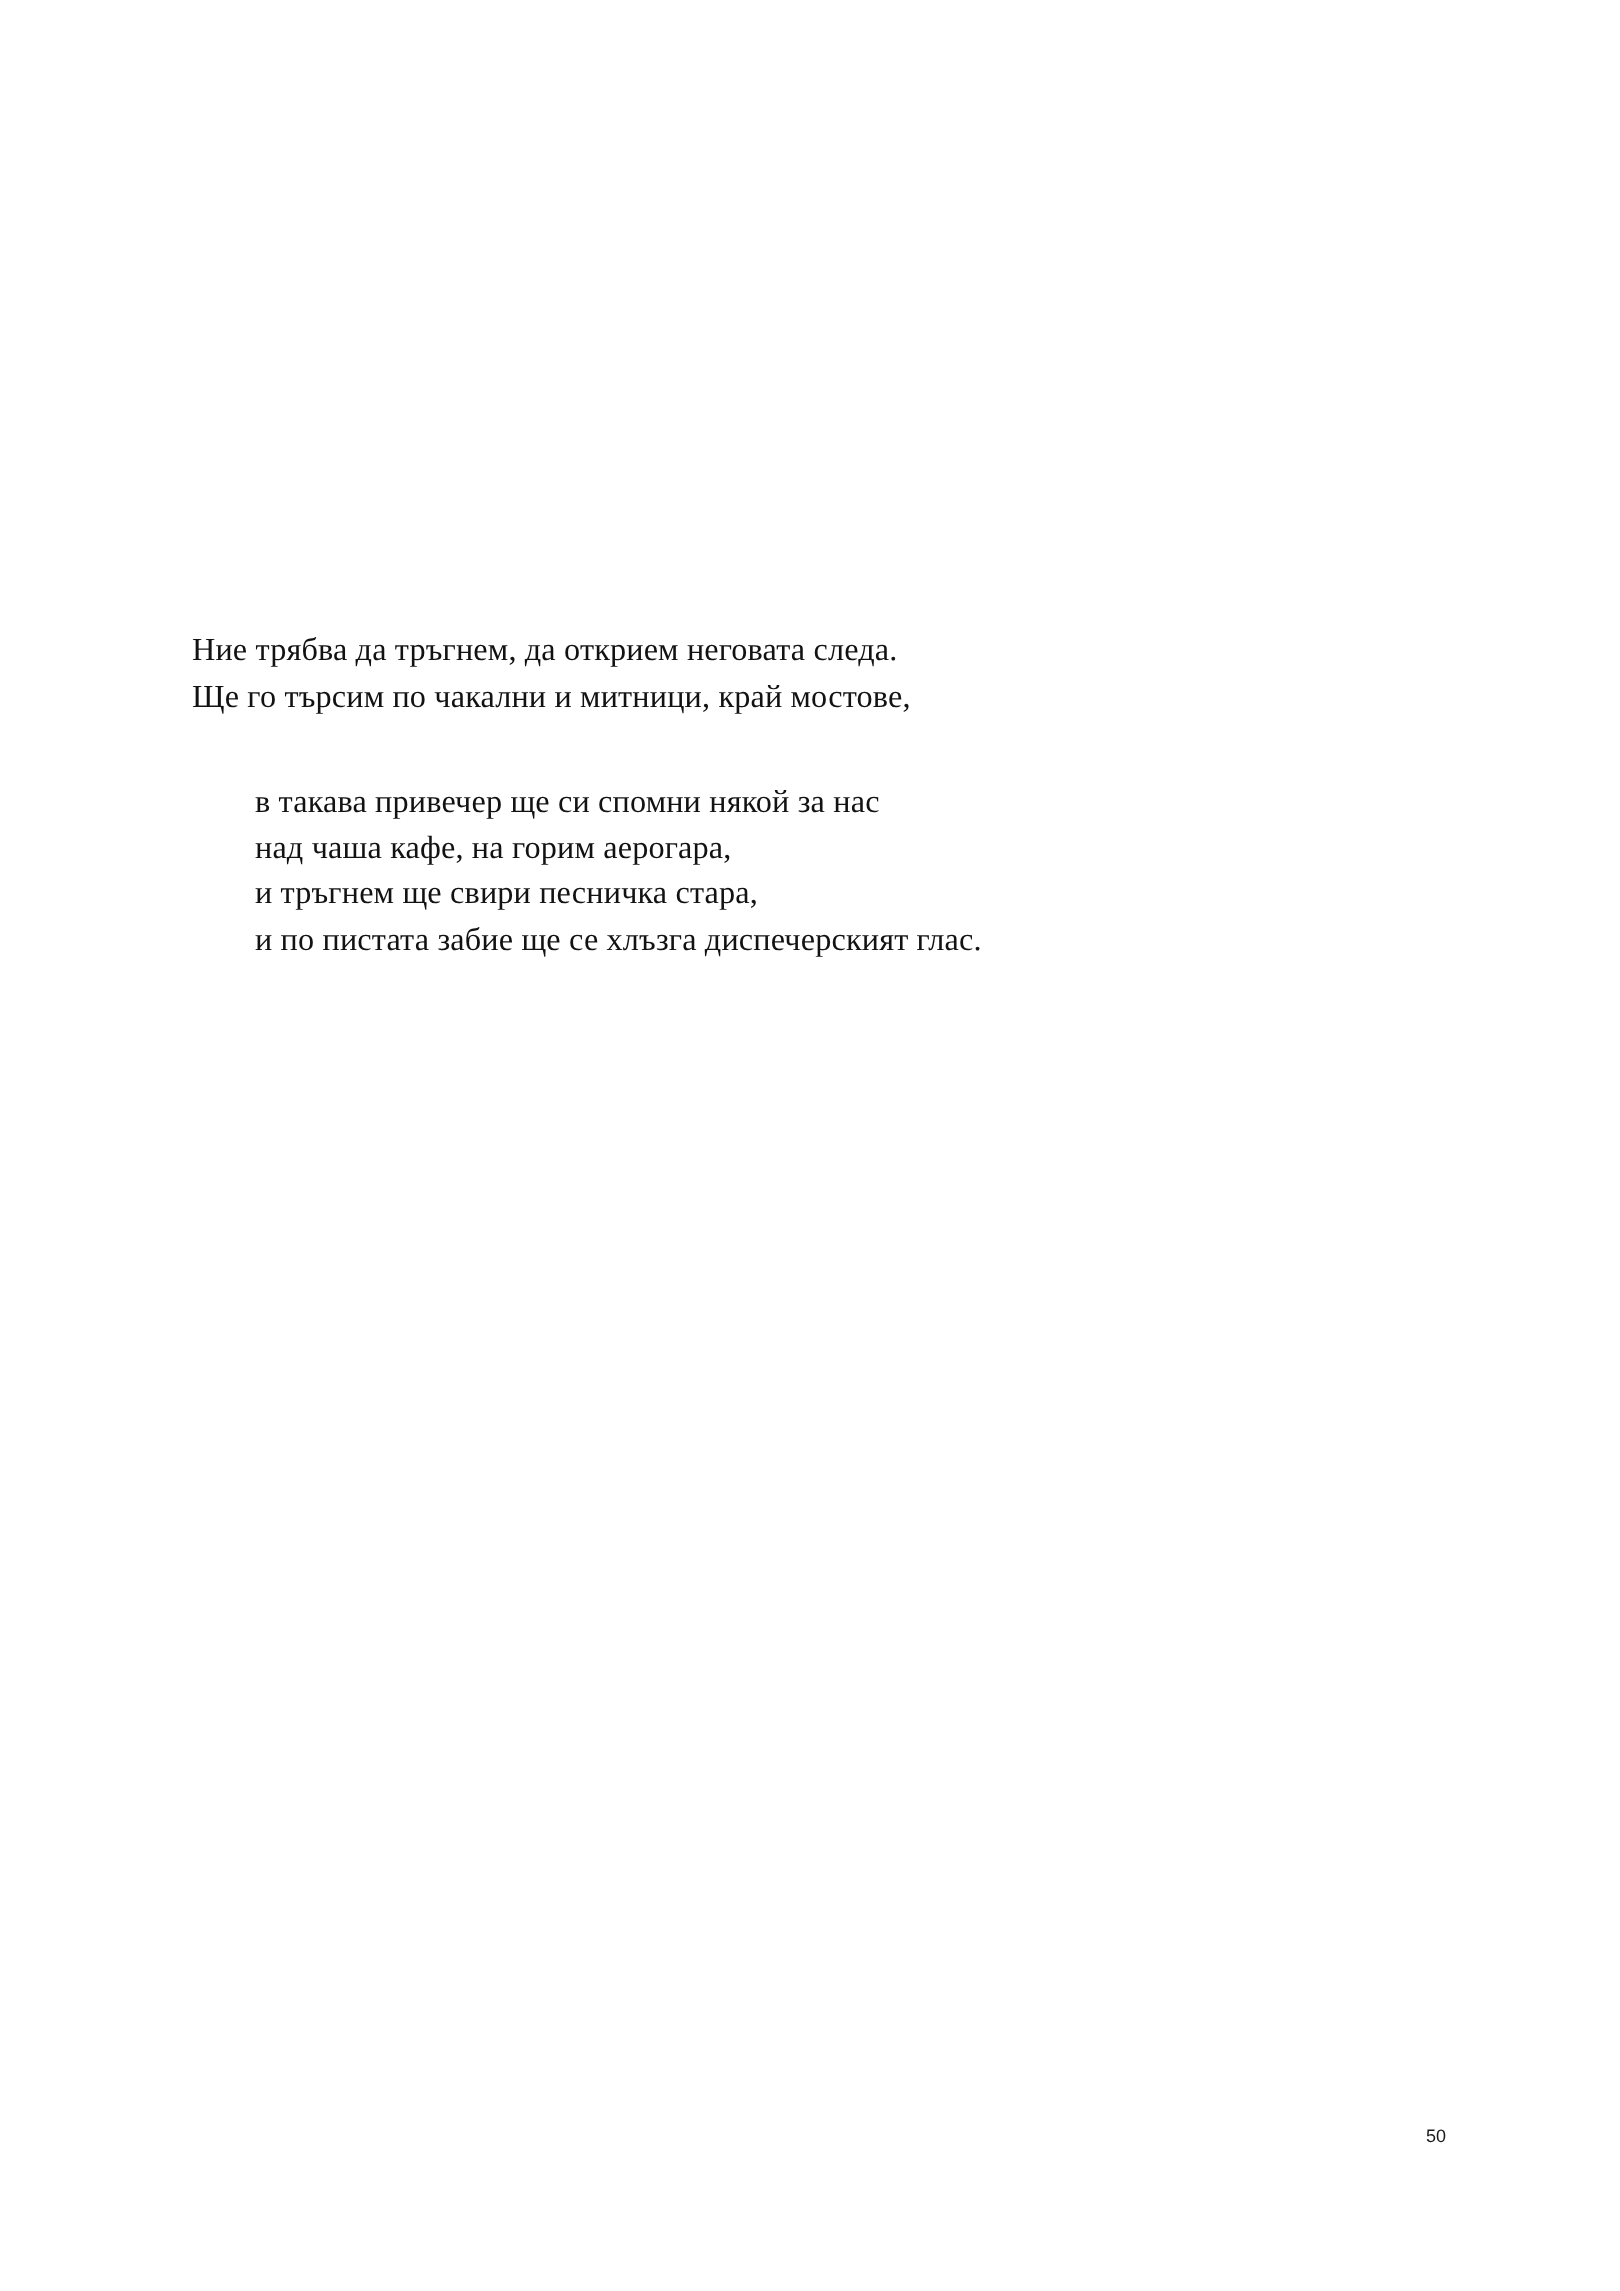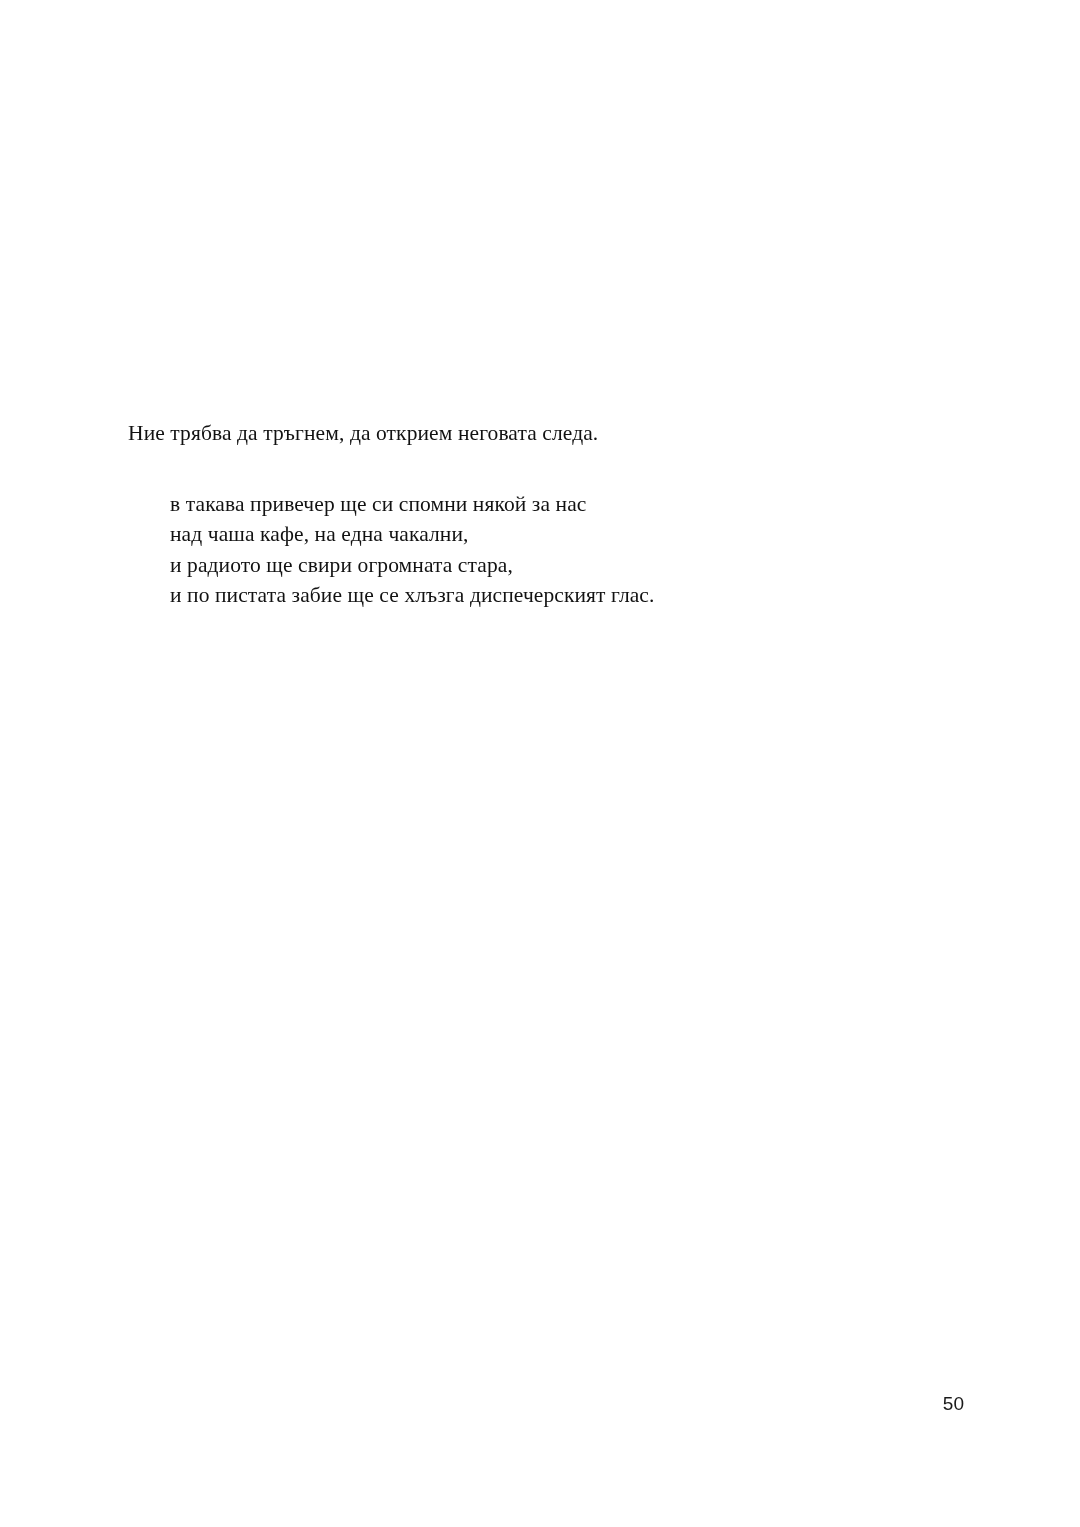--- a/index.html
+++ b/index.html
@@ -37,42 +37,43 @@
   .line {
     font-size: 21.5px;
     line-height: 30.5px;
     letter-spacing: 0.1px;
     white-space: pre-wrap;
     color: #121212;
   }
   .page-number {
     position: absolute;
     right: 116px;
-    bottom: 112px;
+    bottom: 96px;
     font-family: "Liberation Sans", sans-serif;
-    font-size: 19px;
+    font-size: 12px;
     color: #1a1a1a;
   }
 </style>
 </head>
 <body>
 
 <div class="page">
 
   <div class="poem-body">
 
     <div class="stanza">
       <div class="line">Ние трябва да тръгнем, да открием неговата следа.</div>
+      <div class="line">Ще го търсим по чакални и митници, край мостове,</div>
     </div>
 
 
     <div class="stanza">
       <div class="line">в такава привечер ще си спомни някой за нас</div>
-      <div class="line">над чаша кафе, на една чакални,</div>
-      <div class="line">и радиото ще свири огромната стара,</div>
+      <div class="line">над чаша кафе, на горим аерогара,</div>
+      <div class="line">и тръгнем ще свири песничка стара,</div>
       <div class="line">и по пистата забие ще се хлъзга диспечерският глас.</div>
     </div>
 
   </div>
 
   <div class="page-number">50</div>
 
 </div>
 
 </body></html>

